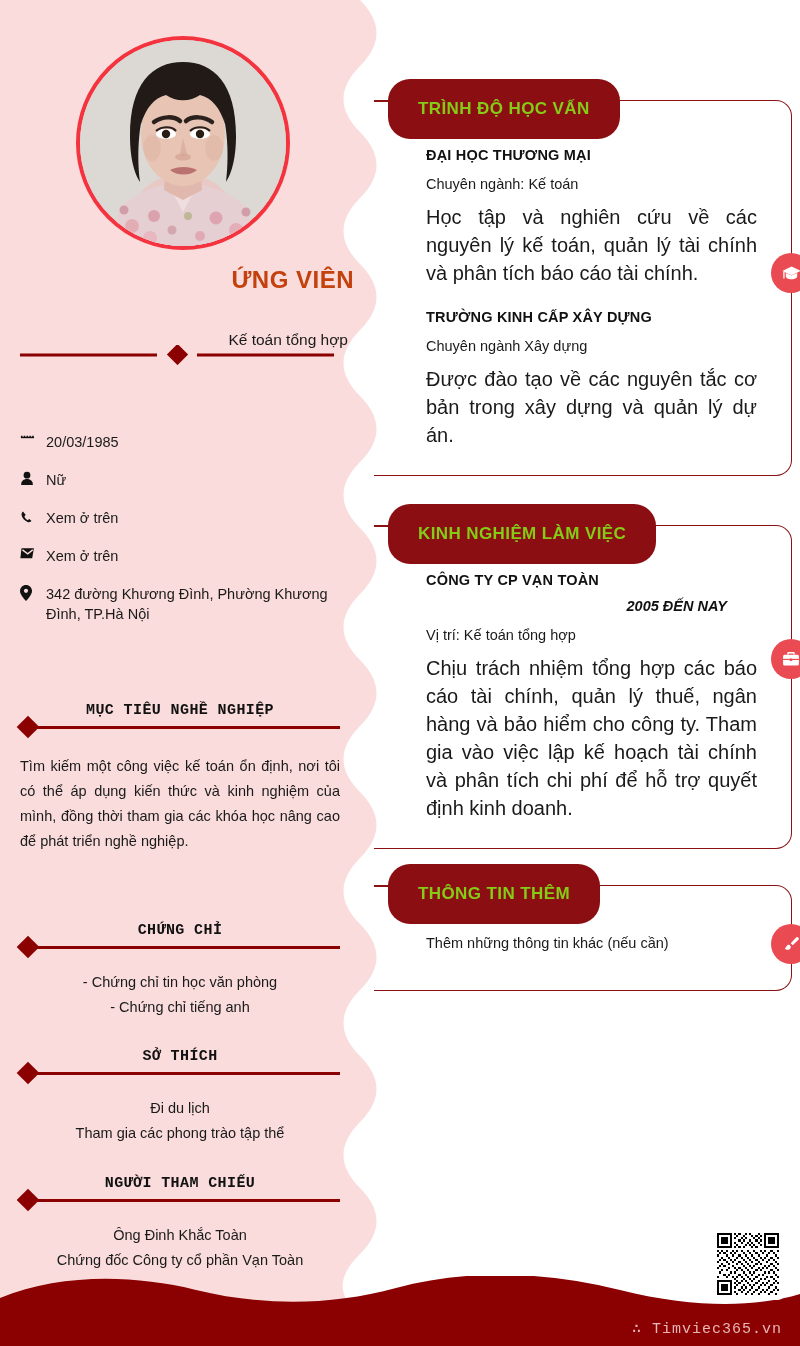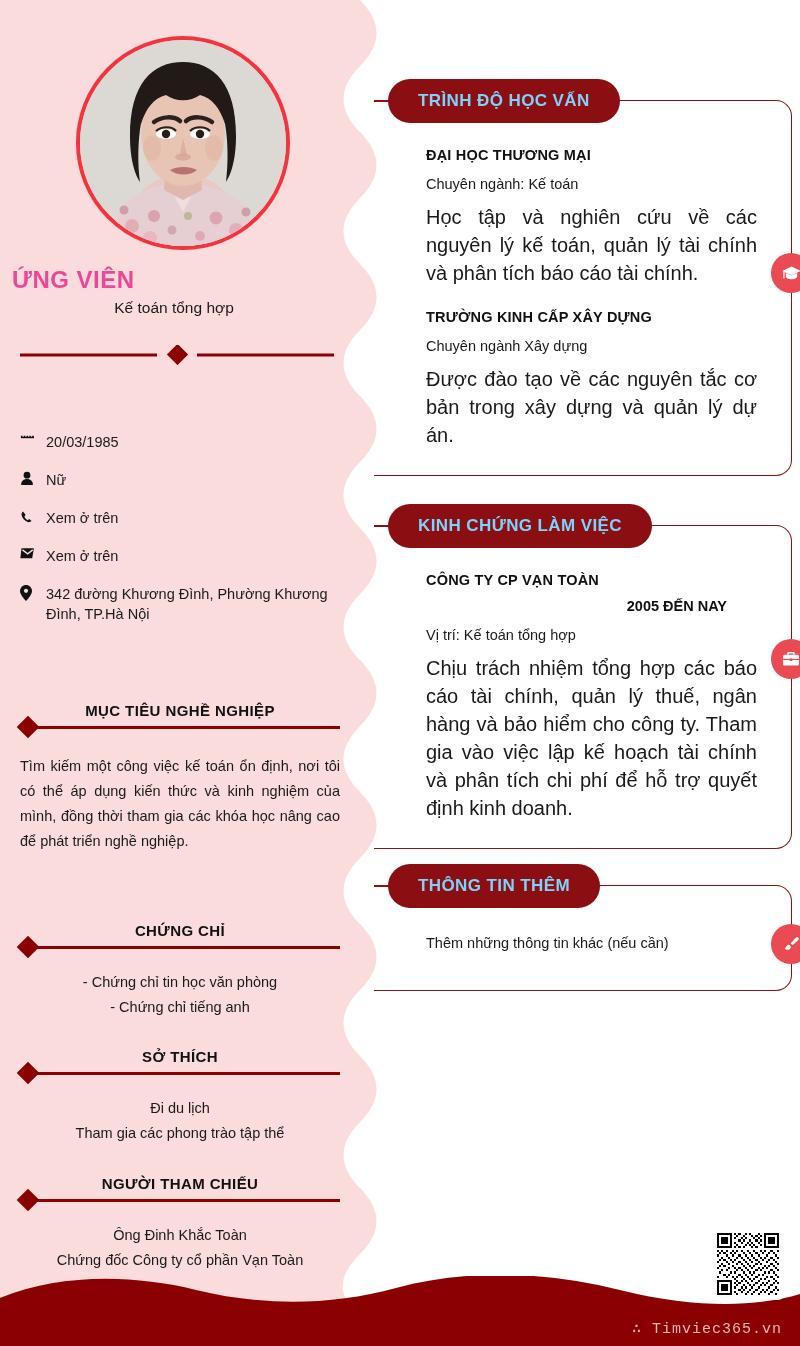--- a/index.html
+++ b/index.html
@@ -39,28 +39,28 @@
     width: 214px; height: 214px;
     border-radius: 50%;
     border: 4px solid #f5333f;
     overflow: hidden;
     background: #d9d5d2;
     z-index: 5;
   }
   .avatar-photo { position:absolute; inset:0; }
 
   .cand-name {
-    position: absolute; left: 12px; top: 266px; width: 348px;
-    text-align: left;
+    position: absolute; left: 6px; top: 266px; width: 348px;
+    text-align: right;
     font-size: 24px; font-weight: bold; letter-spacing: .5px;
-    color: #ec4899; z-index: 5;
+    color: #c2410c; z-index: 5;
   }
   .cand-role {
-    position: absolute; left: 0; top: 299px; width: 348px;
-    text-align: center; font-size: 15.5px; color: #1a1a1a; z-index: 5;
+    position: absolute; left: 0; top: 331px; width: 348px;
+    text-align: right; font-size: 15.5px; color: #1a1a1a; z-index: 5;
   }
   .name-divider {
     position: absolute; left: 20px; top: 345px; width: 314px; height: 20px;
     z-index: 5;
   }
 
   
   .contact-list {
     position: absolute; left: 20px; top: 432px; width: 320px; z-index: 5;
   }
@@ -70,21 +70,21 @@
   .contact-row .ic {
     width: 26px; flex: 0 0 26px; padding-top: 1px;
     display: flex; justify-content: flex-start; align-items: flex-start;
   }
   .contact-row .tx {
     font-size: 14.5px; color: #1a1a1a; line-height: 20px;
   }
 
   
   .lsec { position: absolute; left: 20px; width: 320px; z-index: 5; }
-  .lsec-head { position: relative; height: 34px; }
+  .lsec-head { position: relative; height: 34px; font-family: Liberation Mono, monospace; }
   .lsec-title {
     position: absolute; left: 0; right: 0; top: 0;
     text-align: center; font-size: 15px; font-weight: bold;
     letter-spacing: .4px; color: #111;
   }
   .lsec-rule {
     position: absolute; left: 12px; right: 0; top: 24px;
     height: 2.5px; background: #8b0000;
   }
   .lsec-diamond {
@@ -107,23 +107,23 @@
     border-top-right-radius: 16px;
     border-bottom-right-radius: 16px;
     margin-left: 2px;
     padding: 46px 34px 26px 52px;
     min-height: 120px;
     background: transparent;
   }
   .pill {
     position: absolute; left: 14px; top: -22px;
     background: #8b0e12;
-    color: #7dd3fc;
+    color: #84cc16;
     border-radius: 22px;
-    height: 44px;
+    height: 60px;
     display: flex; align-items: center; justify-content: center;
     padding: 0 30px;
     font-size: 17px; font-weight: bold; letter-spacing: .4px;
     z-index: 3;
     white-space: nowrap;
   }
   .pill-stub {
     position: absolute; left: 0px; top: -1px;
     width: 18px; height: 2px; background: #8b1113;
   }
@@ -136,21 +136,21 @@
   }
 
   .r-item { margin-bottom: 18px; }
   .r-item:last-child { margin-bottom: 0; }
   .r-org {
     font-size: 14.5px; font-weight: bold; color: #111;
     letter-spacing: .2px; margin-bottom: 10px;
   }
   .r-period {
     font-size: 14.5px; font-weight: bold; color: #111;
-    text-align: right; margin-bottom: 10px; padding-right: 30px;
+    text-align: right; margin-bottom: 10px; padding-right: 30px; font-style: italic;
   }
   .r-sub { font-size: 14.5px; color: #1a1a1a; margin-bottom: 8px; line-height: 22px; }
   .r-desc { font-size: 20px; color: #1a1a1a; line-height: 28px; text-align: justify; }
 
   
   .bottom-band {
     position: absolute; left: 0; bottom: 0; width: 800px; height: 70px;
     z-index: 8;
   }
   .qr {
@@ -382,21 +382,21 @@
           <div class="r-org">TRƯỜNG KINH CẤP XÂY DỰNG</div>
           <div class="r-sub">Chuyên ngành Xây dựng</div>
           <div class="r-desc">Được đào tạo về các nguyên tắc cơ bản trong xây dựng và quản lý dự án.</div>
         </div>
       </div>
     </div>
 
     <div class="rsec" style="top:525px;">
       <div class="rcard">
         <div class="pill-stub"></div>
-        <div class="pill">KINH CHỨNG LÀM VIỆC</div>
+        <div class="pill">KINH NGHIỆM LÀM VIỆC</div>
         <div class="round-ic" style="top:113px;">
           <svg width="20" height="20" viewBox="0 0 24 24" fill="#fff">
             <path d="M9 3.5h6c.9 0 1.6.7 1.6 1.6v1.4h-1.8V5.3H9.2v1.2H7.4V5.1c0-.9.7-1.6 1.6-1.6z"></path>
             <rect x="2.5" y="7" width="19" height="12.8" rx="1.8"></rect>
             <rect x="10.4" y="11.4" width="3.2" height="3" rx=".6" fill="#ea4a52"></rect>
             <rect x="2.5" y="11.8" width="19" height="1.4" fill="#ea4a52"></rect>
           </svg>
         </div>
 
         <div class="r-item">

